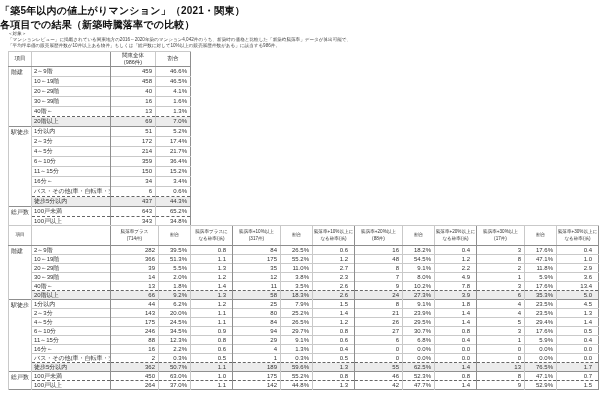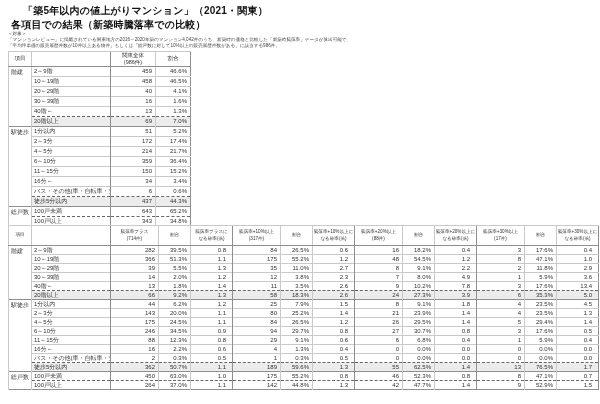--- a/index.html
+++ b/index.html
@@ -1,19 +1,19 @@
 <!DOCTYPE html>
 <html><head>
 <meta charset="utf-8">
 <style>
   html,body{margin:0;padding:0;background:#fff;}
   body{width:600px;height:404px;font-family:"Liberation Sans","DejaVu Sans",sans-serif;}
   .page{position:relative;width:600px;height:404px;overflow:hidden;background:#fff;}
-  .title{position:absolute;left:23px;top:4px;font-size:10px;font-weight:bold;color:#111;letter-spacing:0.2px;}
-  .subtitle{position:absolute;left:11px;top:18px;font-size:10px;font-weight:bold;color:#111;letter-spacing:0.2px;}
+  .title{position:absolute;left:0;top:4px;font-size:10px;font-weight:bold;color:#111;letter-spacing:0.2px;}
+  .subtitle{position:absolute;left:0;top:18px;font-size:10px;font-weight:bold;color:#111;letter-spacing:0.2px;}
   .notes{position:absolute;left:8px;top:31px;font-size:4.6px;color:#444;line-height:1.35;}
   table{border-collapse:collapse;table-layout:fixed;position:absolute;left:8px;color:#333;border:1px solid #8f8f8f;}
   #t1{top:51px;width:182px;}
   #t2{top:225px;width:590px;}
   th,td{font-weight:normal;overflow:hidden;white-space:nowrap;padding:0;border-left:1px solid #c9c9c9;border-top:1px solid #c9c9c9;}
   thead th{border-bottom:1px solid #8f8f8f;background:#fff;}
   #t1 th{height:13px;font-size:5.5px;text-align:center;line-height:1.25;}
   #t1 td{height:9px;font-size:6px;line-height:9px;}
   #t2 th{height:19px;font-size:4.6px;text-align:center;line-height:1.5;}
   #t2 td{height:8px;font-size:6px;line-height:8px;}

